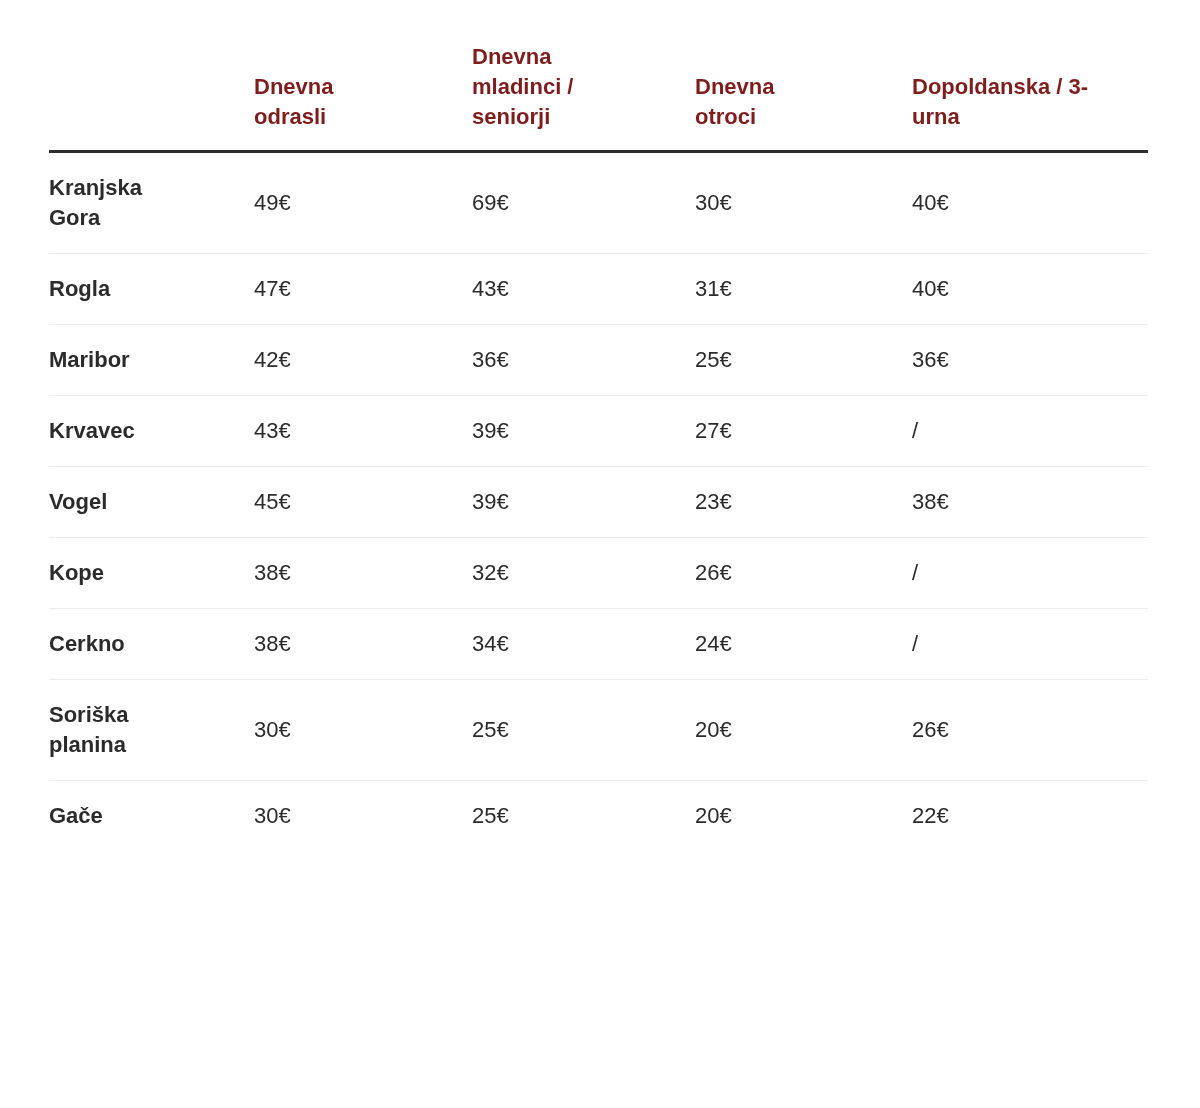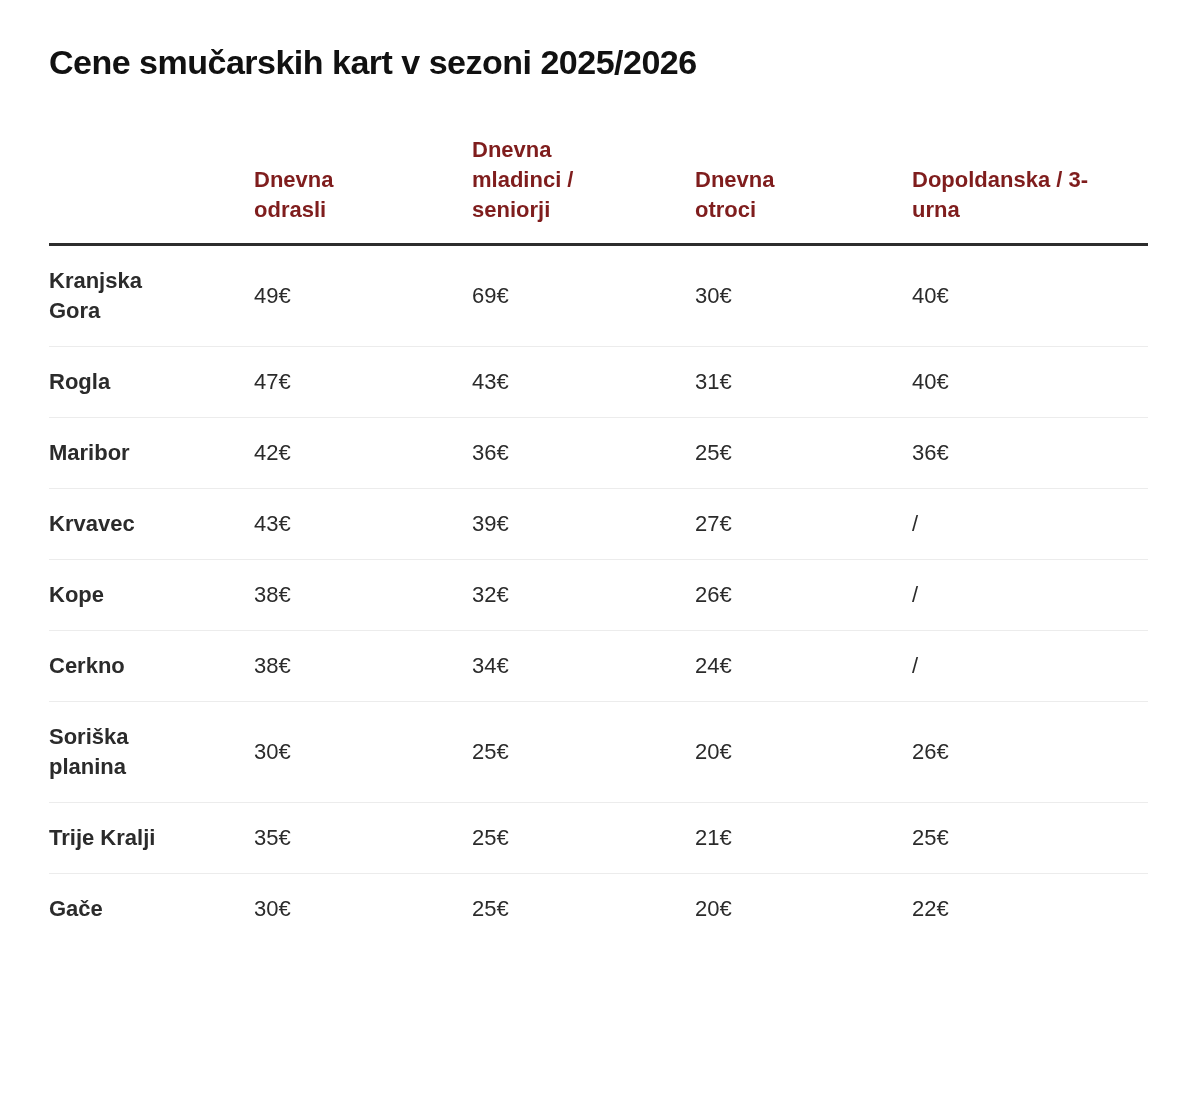--- a/index.html
+++ b/index.html
@@ -70,21 +70,20 @@
   tbody th.row-label .label-text {
     display: block;
     max-width: 120px;
     font-weight: bold;
   }
 </style>
 </head>
 <body>
 
 <div class="page">
-  <h1 class="page-title">Cene smučarskih kart v sezoni 2025/2026</h1>
 
   <table class="price-table">
     <colgroup>
       <col style="width:205px">
       <col style="width:218px">
       <col style="width:223px">
       <col style="width:217px">
       <col style="width:236px">
     </colgroup>
     <thead>
@@ -140,20 +139,29 @@
   <tr>
     <th class="row-label" scope="row">
             <span class="label-text">Krvavec</span>
           </th>
     <td class="price-cell">43€</td>
     <td class="price-cell">39€</td>
     <td class="price-cell">27€</td>
     <td class="price-cell">/</td>
   </tr>
 
+  <tr>
+    <th class="row-label" scope="row">
+            <span class="label-text">Vogel</span>
+          </th>
+    <td class="price-cell">45€</td>
+    <td class="price-cell">39€</td>
+    <td class="price-cell">23€</td>
+    <td class="price-cell">38€</td>
+  </tr>
 
   <tr>
     <th class="row-label" scope="row">
             <span class="label-text">Kope</span>
           </th>
     <td class="price-cell">38€</td>
     <td class="price-cell">32€</td>
     <td class="price-cell">26€</td>
     <td class="price-cell">/</td>
   </tr>
@@ -172,29 +180,20 @@
   <tr>
     <th class="row-label" scope="row">
             <span class="label-text">Soriška planina</span>
           </th>
     <td class="price-cell">30€</td>
     <td class="price-cell">25€</td>
     <td class="price-cell">20€</td>
     <td class="price-cell">26€</td>
   </tr>
 
-  <tr>
-    <th class="row-label" scope="row">
-            <span class="label-text">Trije Kralji</span>
-          </th>
-    <td class="price-cell">35€</td>
-    <td class="price-cell">25€</td>
-    <td class="price-cell">21€</td>
-    <td class="price-cell">25€</td>
-  </tr>
 
   <tr>
     <th class="row-label" scope="row">
             <span class="label-text">Gače</span>
           </th>
     <td class="price-cell">30€</td>
     <td class="price-cell">25€</td>
     <td class="price-cell">20€</td>
     <td class="price-cell">22€</td>
   </tr>

